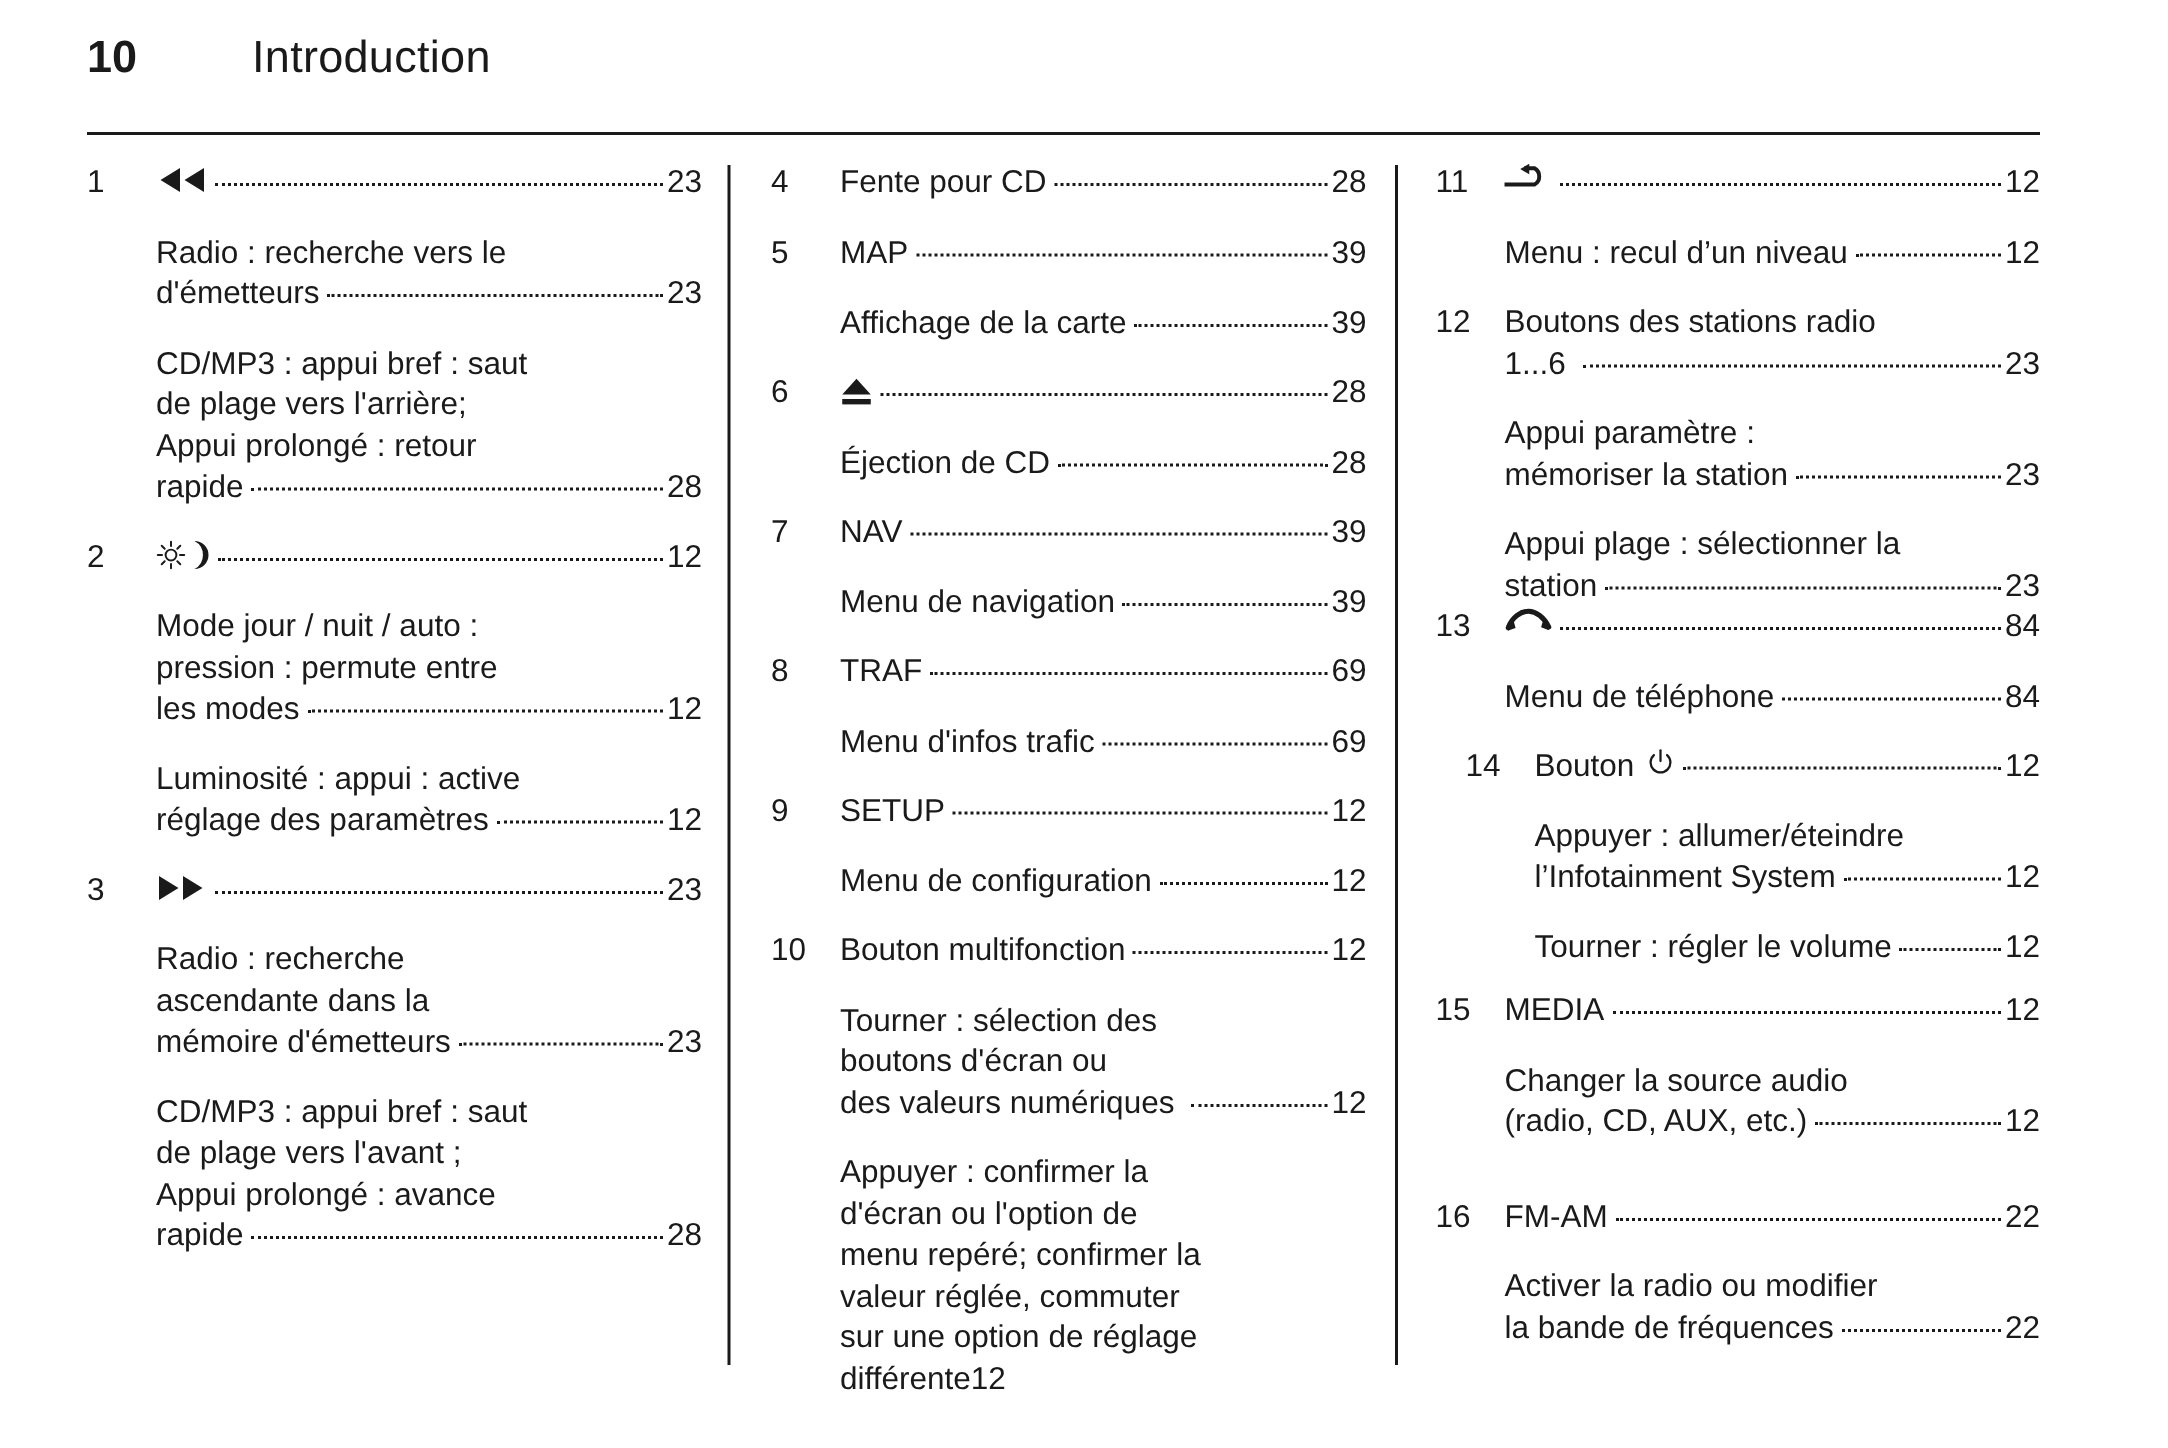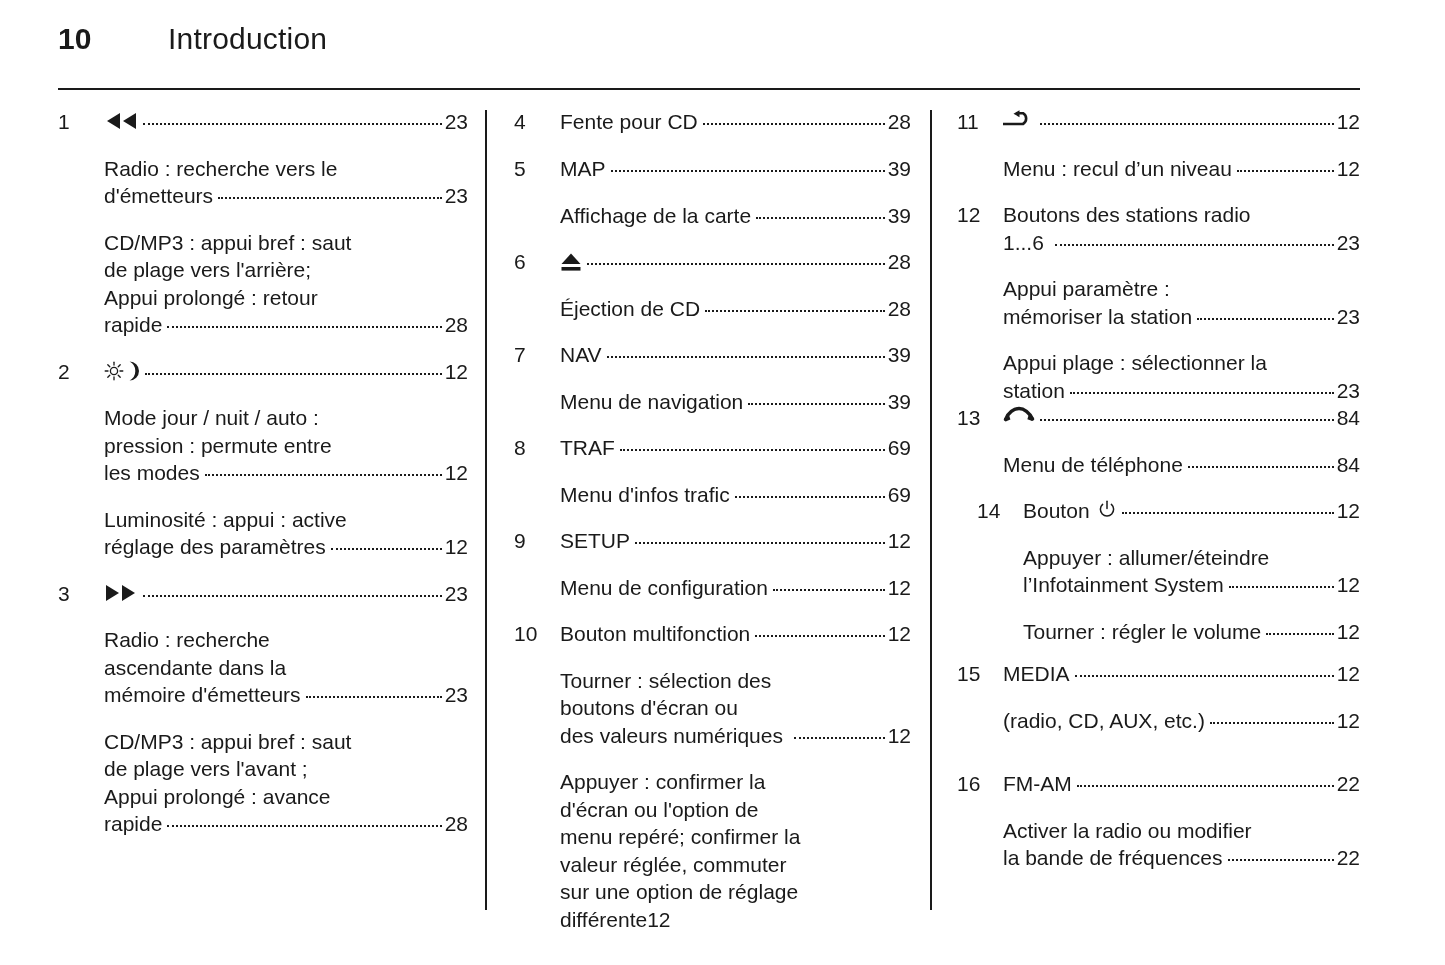--- a/index.html
+++ b/index.html
@@ -507,20 +507,21 @@
       </div>
       <div class="entry" style="margin-top:15px;">
         <div class="entry-num">15</div>
         <div class="entry-body">
           <div class="tocline">
             <span class="lbl"><span>MEDIA</span></span>
             <span class="leader"></span>
             <span class="pg">12</span>
           </div>
           <div class="para gap-block">
+            <div class="txt">Changer la source audio</div>
             <div class="para-last">
               <span class="lbl">(radio, CD, AUX, etc.)</span>
               <span class="leader"></span>
               <span class="pg">12</span>
             </div>
           </div>
         </div>
       </div>
       <div class="entry" style="margin-top:36px;">
         <div class="entry-num">16</div>

